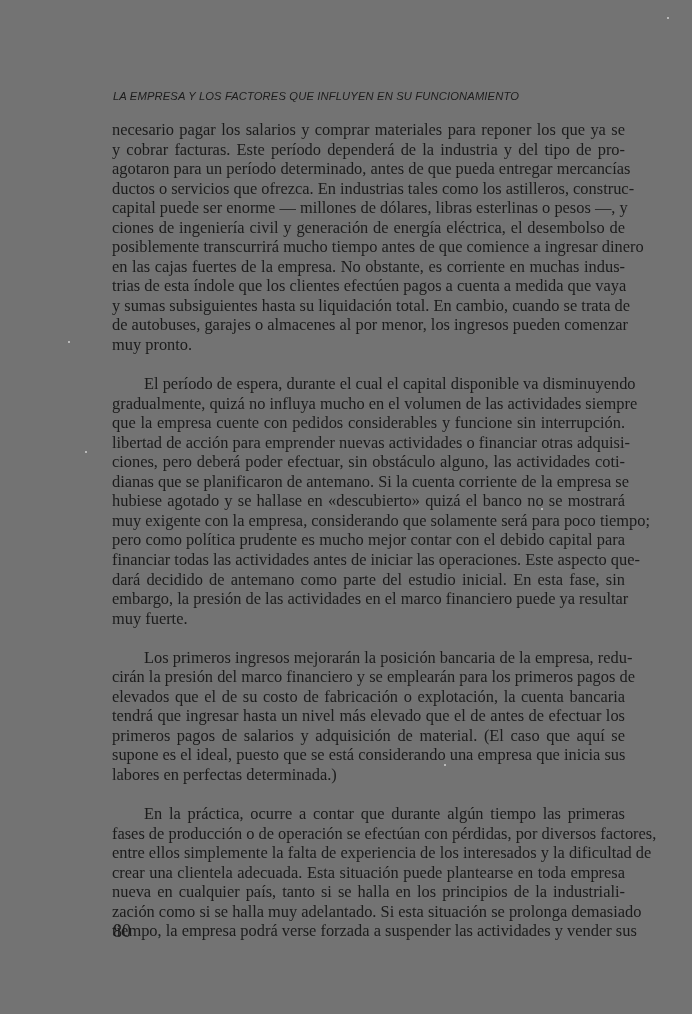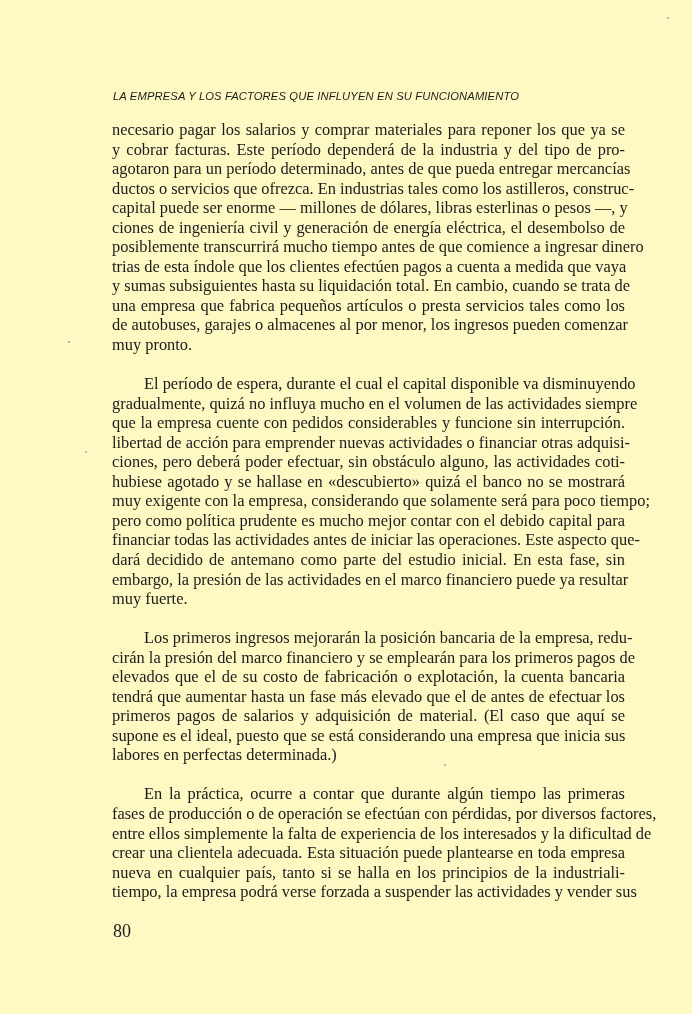--- a/index.html
+++ b/index.html
@@ -11,21 +11,21 @@
     width: 692px;
     height: 1014px;
     position: relative;
     overflow: hidden;
     color: #1a1a1a;
   }
   .page {
     position: absolute;
     left: 0; top: 0;
     width: 692px; height: 1014px;
-    background: #fef9c3;
+    background: #737373;
   }
   .running-header {
     position: absolute;
     left: 113px;
     top: 90px;
     width: 520px;
     font-family: "Liberation Sans", sans-serif;
     font-style: italic;
     font-size: 11.2px;
     letter-spacing: 0.15px;
@@ -81,55 +81,57 @@
 
   <div class="text-block" id="text-block">
       <div class="para">
         <span class="line">necesario pagar los salarios y comprar materiales para reponer los que ya se</span>
         <span class="line">y cobrar facturas. Este período dependerá de la industria y del tipo de pro-</span>
         <span class="line">agotaron para un período determinado, antes de que pueda entregar mercancías</span>
         <span class="line">ductos o servicios que ofrezca. En industrias tales como los astilleros, construc-</span>
         <span class="line">capital puede ser enorme — millones de dólares, libras esterlinas o pesos —, y</span>
         <span class="line">ciones de ingeniería civil y generación de energía eléctrica, el desembolso de</span>
         <span class="line">posiblemente transcurrirá mucho tiempo antes de que comience a ingresar dinero</span>
+        <span class="line">en las cajas fuertes de la empresa. No obstante, es corriente en muchas indus-</span>
         <span class="line">trias de esta índole que los clientes efectúen pagos a cuenta a medida que vaya</span>
         <span class="line">y sumas subsiguientes hasta su liquidación total. En cambio, cuando se trata de</span>
-        <span class="line">una empresa que fabrica pequeños artículos o presta servicios tales como los</span>
         <span class="line">de autobuses, garajes o almacenes al por menor, los ingresos pueden comenzar</span>
         <span class="line last">muy pronto.</span>
       </div>
       <div class="para">
         <span class="line indent">El período de espera, durante el cual el capital disponible va disminuyendo</span>
         <span class="line">gradualmente, quizá no influya mucho en el volumen de las actividades siempre</span>
         <span class="line">que la empresa cuente con pedidos considerables y funcione sin interrupción.</span>
         <span class="line">libertad de acción para emprender nuevas actividades o financiar otras adquisi-</span>
         <span class="line">ciones, pero deberá poder efectuar, sin obstáculo alguno, las actividades coti-</span>
+        <span class="line">dianas que se planificaron de antemano. Si la cuenta corriente de la empresa se</span>
         <span class="line">hubiese agotado y se hallase en «descubierto» quizá el banco no se mostrará</span>
         <span class="line">muy exigente con la empresa, considerando que solamente será para poco tiempo;</span>
         <span class="line">pero como política prudente es mucho mejor contar con el debido capital para</span>
         <span class="line">financiar todas las actividades antes de iniciar las operaciones. Este aspecto que-</span>
         <span class="line">dará decidido de antemano como parte del estudio inicial. En esta fase, sin</span>
         <span class="line">embargo, la presión de las actividades en el marco financiero puede ya resultar</span>
         <span class="line last">muy fuerte.</span>
       </div>
       <div class="para">
         <span class="line indent">Los primeros ingresos mejorarán la posición bancaria de la empresa, redu-</span>
         <span class="line">cirán la presión del marco financiero y se emplearán para los primeros pagos de</span>
         <span class="line">elevados que el de su costo de fabricación o explotación, la cuenta bancaria</span>
-        <span class="line">tendrá que aumentar hasta un fase más elevado que el de antes de efectuar los</span>
+        <span class="line">tendrá que ingresar hasta un nivel más elevado que el de antes de efectuar los</span>
         <span class="line">primeros pagos de salarios y adquisición de material. (El caso que aquí se</span>
         <span class="line">supone es el ideal, puesto que se está considerando una empresa que inicia sus</span>
         <span class="line last">labores en perfectas determinada.)</span>
       </div>
       <div class="para">
         <span class="line indent">En la práctica, ocurre a contar que durante algún tiempo las primeras</span>
         <span class="line">fases de producción o de operación se efectúan con pérdidas, por diversos factores,</span>
         <span class="line">entre ellos simplemente la falta de experiencia de los interesados y la dificultad de</span>
         <span class="line">crear una clientela adecuada. Esta situación puede plantearse en toda empresa</span>
         <span class="line">nueva en cualquier país, tanto si se halla en los principios de la industriali-</span>
+        <span class="line">zación como si se halla muy adelantado. Si esta situación se prolonga demasiado</span>
         <span class="line">tiempo, la empresa podrá verse forzada a suspender las actividades y vender sus</span>
       </div>
     </div>
 
   <div class="page-number">80</div>
 
   <div class="speck" style="left:667px; top:17px;"></div>
   <div class="speck" style="left:68px; top:341px;"></div>
   <div class="speck" style="left:85px; top:451px;"></div>
   <div class="speck" style="left:541px; top:508px;"></div>

